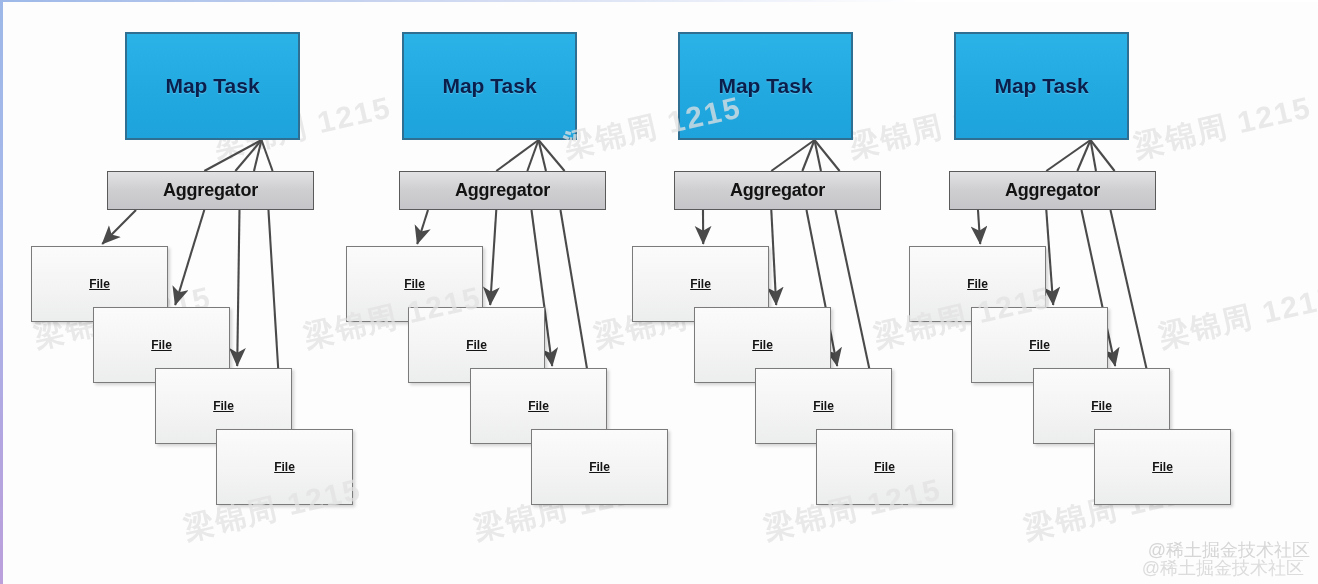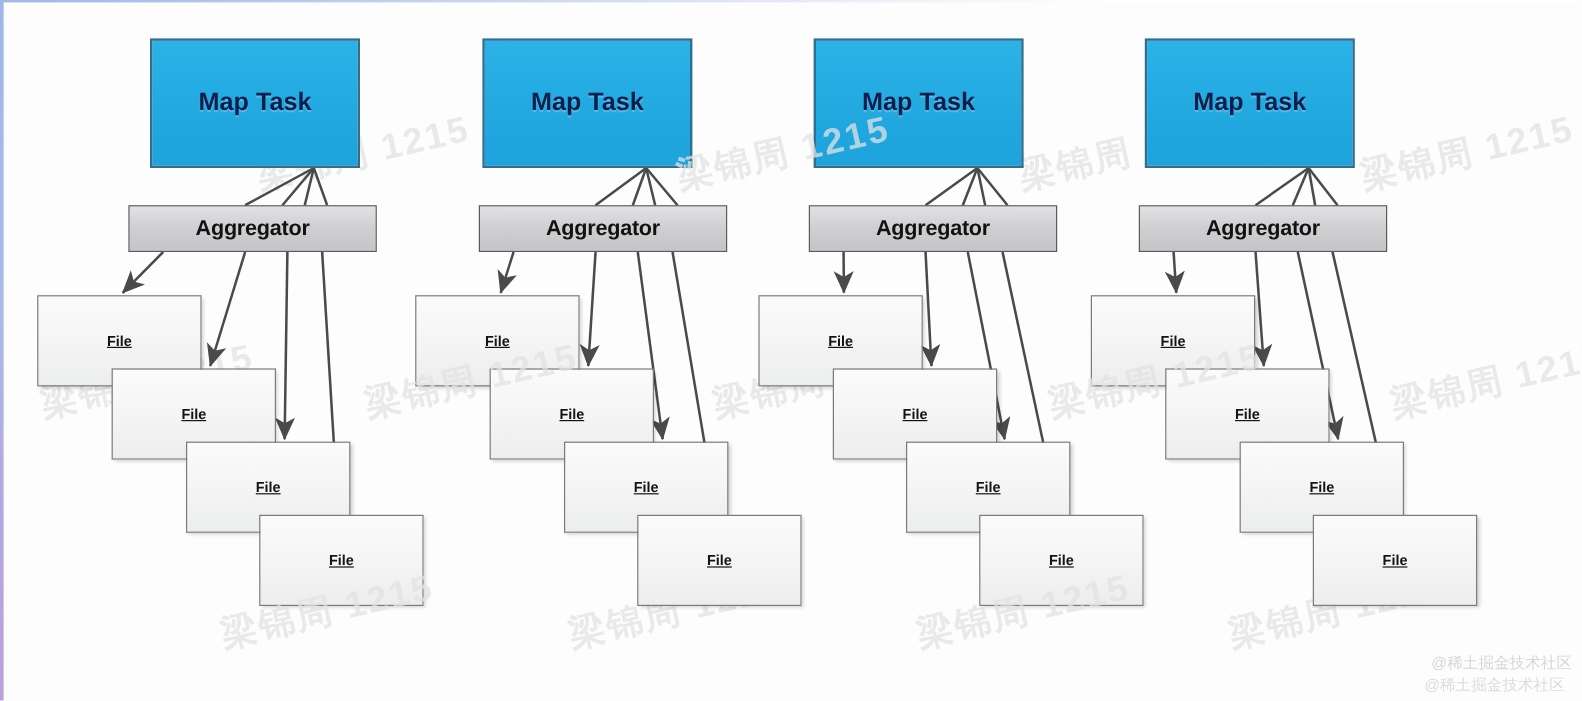--- a/index.html
+++ b/index.html
@@ -89,21 +89,21 @@
     font-weight: 700;
     box-shadow: 2px 2px 3px rgba(0,0,0,0.17);
     text-decoration: underline;
   }
 
   
   .credit {
     position: absolute;
     right: 8px;
     color: #d6d6d6;
-    font-size: 13px;
+    font-size: 18px;
     font-weight: 500;
     white-space: nowrap;
     z-index: 30;
     user-select: none;
   }
   .credit.c1 { bottom: 22px; }
   .credit.c2 { bottom: 4px; right: 14px; color: #dcdcdc; }
 </style>
 </head>
 <body>

